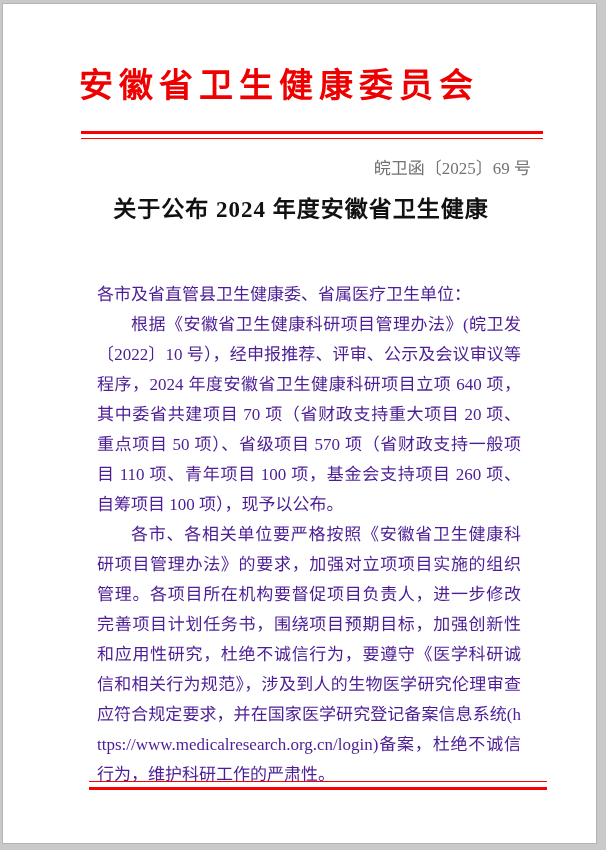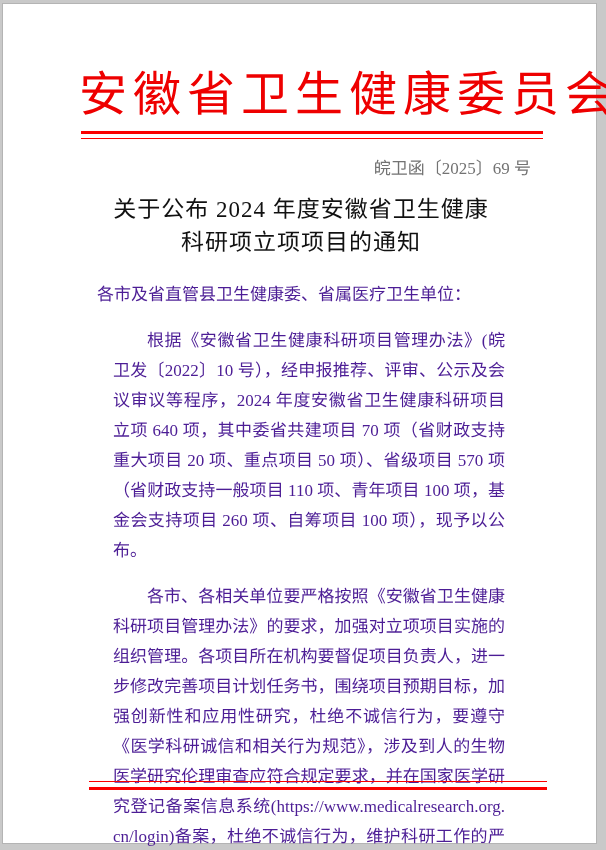--- a/index.html
+++ b/index.html
@@ -22,24 +22,24 @@
     height: 841px;
     background: #ffffff;
     border: 1px solid #b4b4b4;
     box-sizing: border-box;
   }
   .org-title {
     position: absolute;
     top: 62px;
     left: 76px;
     width: 464px;
-    text-align: right;
+    text-align: left;
     color: #ee0000;
-    font-size: 48px;
-    font-weight: normal;
+    font-size: 34px;
+    font-weight: bold;
     letter-spacing: 6px;
     white-space: nowrap;
     line-height: 1.2;
   }
   .rule-top {
     position: absolute;
     top: 127px;
     left: 78px;
     width: 462px;
   }
@@ -62,39 +62,39 @@
     color: #737373;
     white-space: nowrap;
   }
   .doc-title {
     position: absolute;
     top: 189px;
     left: 38px;
     width: 520px;
     text-align: center;
     font-size: 23px;
-    font-weight: normal;
+    font-weight: bold;
     line-height: 33px;
     letter-spacing: 1px;
     color: #111111;
   }
   .body-text {
     position: absolute;
     top: 276px;
     left: 94px;
     width: 424px;
     font-size: 17px;
     line-height: 30px;
     color: #4c1d95;
   }
   .salutation {
     text-align: left;
   }
   .para {
-    margin: 16px;
+    margin: 0;
     text-indent: 2em;
     text-align: justify;
     word-break: break-all;
   }
   .rule-bottom {
     position: absolute;
     top: 777px;
     left: 86px;
     width: 458px;
   }
@@ -118,21 +118,20 @@
 
     <div class="rule-top">
       <div class="thick"></div>
       <div class="thin"></div>
     </div>
 
     <div class="doc-number">皖卫函〔2025〕69 号</div>
 
     <div class="doc-title">
       <div>关于公布 2024 年度安徽省卫生健康</div>
-      <div>科研项立项项目的通知</div>
     </div>
 
     <div class="body-text">
       <div class="salutation">各市及省直管县卫生健康委、省属医疗卫生单位：</div>
       <p class="para">根据《安徽省卫生健康科研项目管理办法》(皖卫发〔2022〕10 号），经申报推荐、评审、公示及会议审议等程序，2024 年度安徽省卫生健康科研项目立项 640 项，其中委省共建项目 70 项（省财政支持重大项目 20 项、重点项目 50 项）、省级项目 570 项（省财政支持一般项目 110 项、青年项目 100 项，基金会支持项目 260 项、自筹项目 100 项），现予以公布。</p>
       <p class="para">各市、各相关单位要严格按照《安徽省卫生健康科研项目管理办法》的要求，加强对立项项目实施的组织管理。各项目所在机构要督促项目负责人，进一步修改完善项目计划任务书，围绕项目预期目标，加强创新性和应用性研究，杜绝不诚信行为，要遵守《医学科研诚信和相关行为规范》，涉及到人的生物医学研究伦理审查应符合规定要求，并在国家医学研究登记备案信息系统(https://www.medicalresearch.org.cn/login)备案，杜绝不诚信行为，维护科研工作的严肃性。</p>
     </div>
 
     <div class="rule-bottom">
       <div class="thin"></div>

